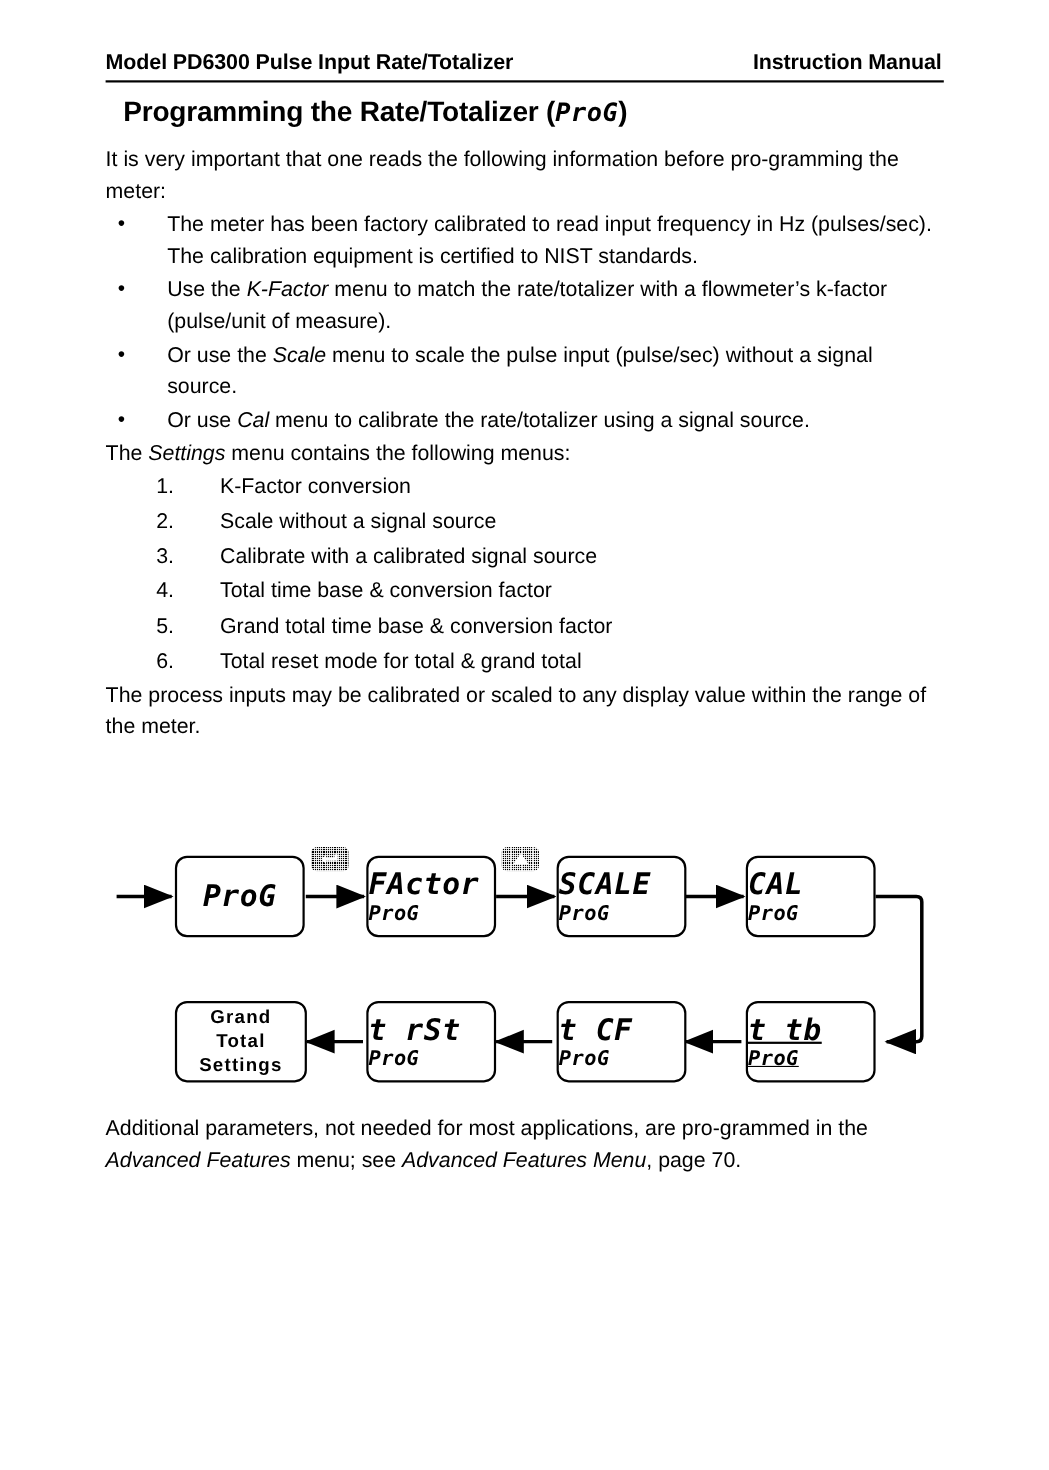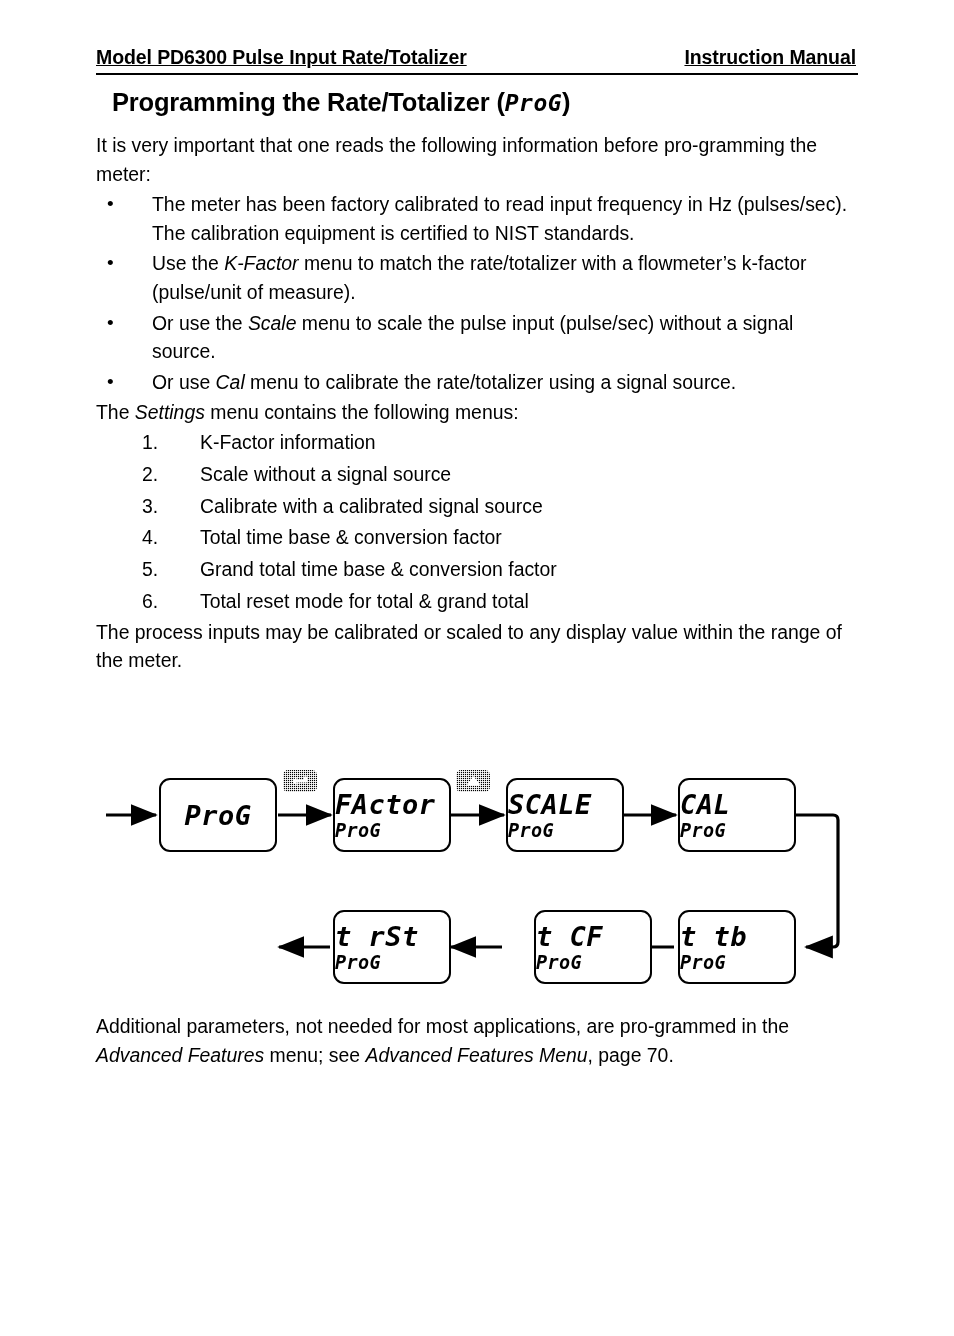--- a/index.html
+++ b/index.html
@@ -28,21 +28,20 @@
     position: absolute;
     left: 96px;
     top: 46px;
     width: 762px;
     display: flex;
     justify-content: space-between;
     align-items: baseline;
     font-size: 19.5px;
     font-weight: bold;
     letter-spacing: -0.1px;
-    text-decoration: underline;
   }
   .header-right { padding-right: 2px; }
   .header-rule {
     position: absolute;
     left: 96px;
     top: 73px;
     width: 762px;
     height: 2px;
     background: #000;
   }
@@ -233,21 +232,21 @@
       </li>
       <li>
         <span class="bullet-dot">•</span>
         <span>Or use </span><span class="it">Cal</span><span> menu to calibrate the rate/totalizer using a signal source.</span>
       </li>
     </ul>
 
     <p class="para tight"><span>The </span><span class="it">Settings</span><span> menu contains the following menus:</span></p>
 
     <ol class="numlist">
-      <li><span class="num">1.</span><span>K-Factor information</span></li>
+      <li><span class="num">1.</span><span>K-Factor conversion</span></li>
       <li><span class="num">2.</span><span>Scale without a signal source</span></li>
       <li><span class="num">3.</span><span>Calibrate with a calibrated signal source</span></li>
       <li><span class="num">4.</span><span>Total time base &amp; conversion factor</span></li>
       <li><span class="num">5.</span><span>Grand total time base &amp; conversion factor</span></li>
       <li><span class="num">6.</span><span>Total reset mode for total &amp; grand total</span></li>
     </ol>
 
     <p class="para">The process inputs may be calibrated or scaled to any display value within the range of the meter.</p>
   </div>
 
@@ -301,35 +300,40 @@
     <div class="node" style="left:410px; top:26px;  width:118px; height:74px;">
       <div class="lcd-main">SCALE</div>
       <div class="lcd-sub">ProG</div>
     </div>
 
     <div class="node" style="left:582px; top:26px;  width:118px; height:74px;">
       <div class="lcd-main">CAL</div>
       <div class="lcd-sub">ProG</div>
     </div>
 
-    <div class="node" style="left:582px; top:158px; width:118px; height:74px;">
+    <div class="node" style="left:582px; top:158px; width:118px; height:74px;text-decoration:underline;">
       <div class="lcd-main">t tb</div>
       <div class="lcd-sub">ProG</div>
     </div>
 
-    <div class="node" style="left:410px; top:158px; width:118px; height:74px;margin-left:28px;">
+    <div class="node" style="left:410px; top:158px; width:118px; height:74px;">
       <div class="lcd-main">t CF</div>
       <div class="lcd-sub">ProG</div>
     </div>
 
     <div class="node" style="left:237px; top:158px; width:118px; height:74px;">
       <div class="lcd-main">t rSt</div>
       <div class="lcd-sub">ProG</div>
     </div>
 
+    <div class="node text-node" style="left:63px;  top:158px; width:120px; height:74px;">
+      <div class="plain">Grand</div>
+      <div class="plain">Total</div>
+      <div class="plain">Settings</div>
+    </div>
   </div>
 
   <div class="content" style="top:1012px;">
     <p class="para"><span>Additional parameters, not needed for most applications, are pro-grammed in the </span><span class="it">Advanced Features</span><span> menu; see </span><span class="it">Advanced Features Menu</span><span>, page 70.</span></p>
   </div>
 
 
 </div>
 
 </body></html>

